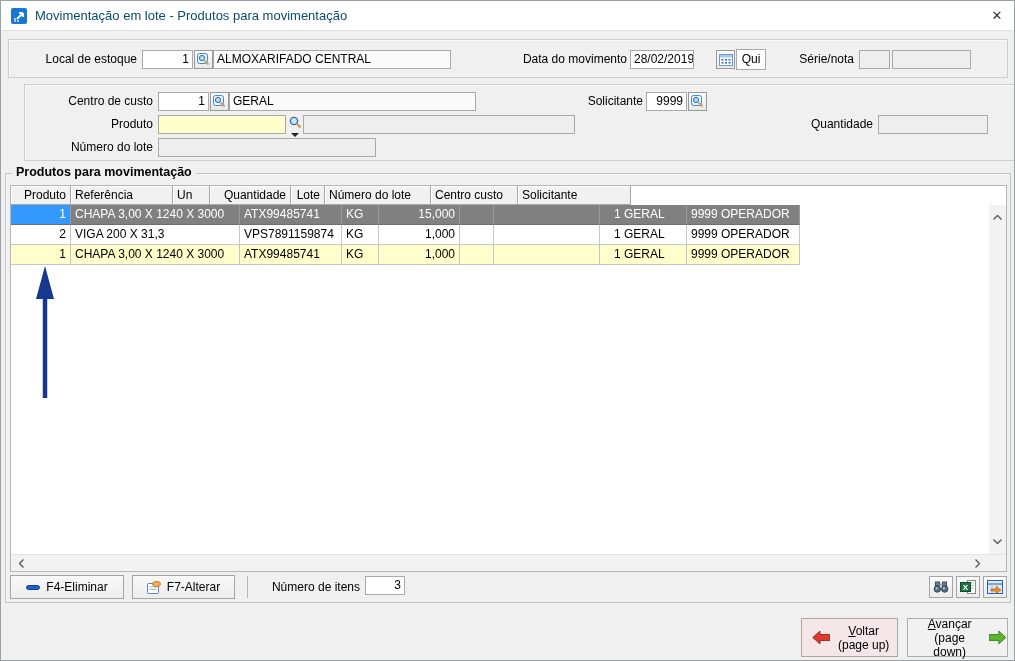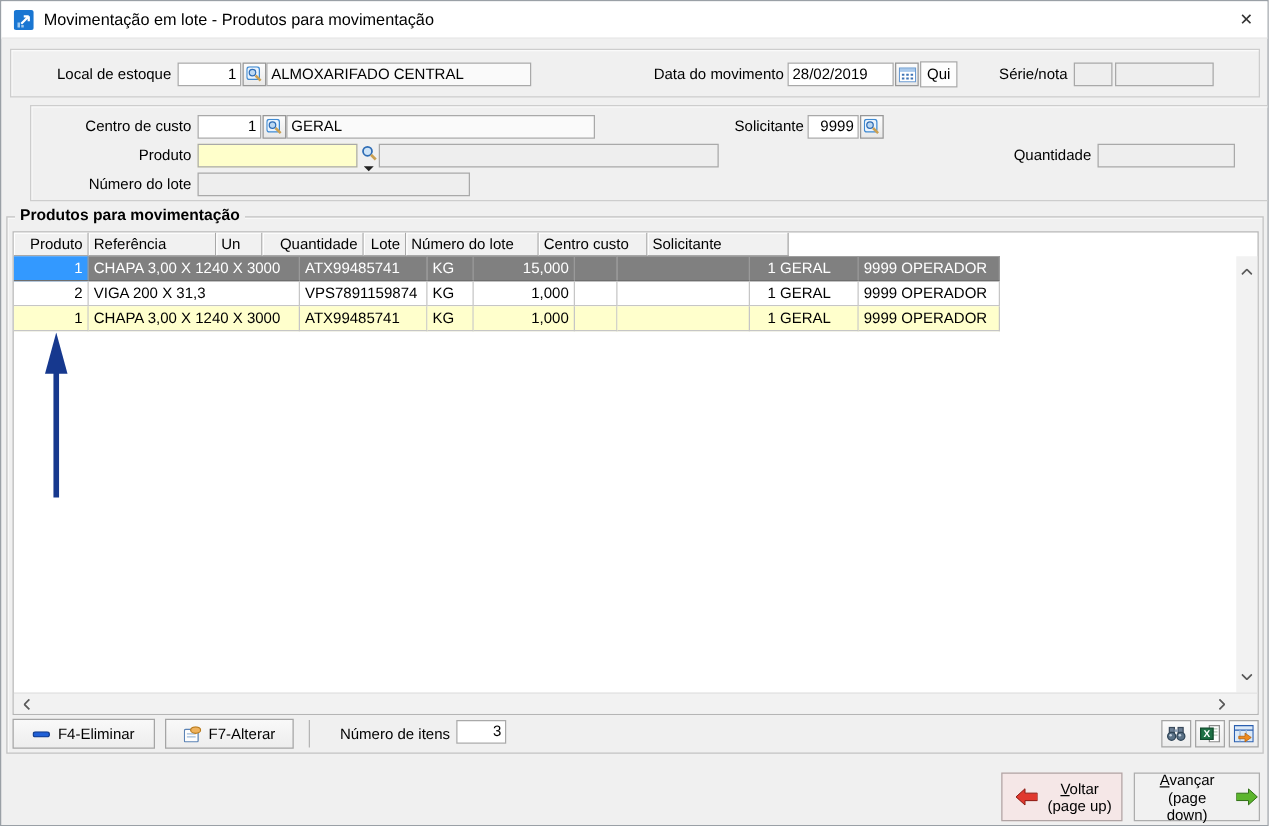--- a/index.html
+++ b/index.html
@@ -6,21 +6,21 @@
   html,body { background:#d8d8d8; }
   body { font-family:"Liberation Sans", sans-serif; font-size:12px; color:#000; }
 
   .window{ position:relative; width:1015px; height:661px; background:#f0f0f0;
            border:1px solid #9aa0a6; overflow:hidden; }
 
   
   .titlebar{ position:absolute; left:0; top:0; width:100%; height:30px; background:#ffffff;
              border-bottom:1px solid #e3e3e3; }
   .app-icon{ position:absolute; left:10px; top:7px; width:16px; height:16px; }
-  .title-text{ position:absolute; left:34px; top:0; height:30px; line-height:30px; font-size:13px; color:#000000; }
+  .title-text{ position:absolute; left:34px; top:0; height:30px; line-height:30px; font-size:13px; color:#0c4a6e; }
   .close-btn{ position:absolute; right:0; top:0; width:34px; height:30px; text-align:center;
               line-height:30px; font-size:13px; color:#333; cursor:pointer; }
 
   
   .panel{ position:absolute; border:1px solid #cdcdcd; box-shadow:inset 1px 1px 0 #fafafa; }
   .panel1{ left:7px; top:38px; width:1000px; height:39px;padding-left:17px; }
   .panel2{ left:7px; top:83px; width:1000px; height:77px;margin-left:16px; }
 
   .lbl{ position:absolute; height:19px; line-height:19px; text-align:right; white-space:nowrap; }
   .field{ position:absolute; height:19px; line-height:17px; border:1px solid #a9a9a9; background:#fff;
@@ -112,24 +112,24 @@
   <div class="panel panel1">
     <span class="lbl" style="left:0;width:128px;top:10px">Local de estoque</span>
     <span class="field num" style="left:133px;top:10px;width:51px">1</span>
     <span class="mini-btn" style="left:185px;top:10px">
       <svg width="13" height="13" viewBox="0 0 13 13">
           <rect x="0.5" y="0.5" width="10" height="10" rx="2" fill="#eaf3fc" stroke="#3f8ad2"></rect>
           <circle cx="5" cy="5" r="2.6" fill="#bcd8f2" stroke="#2f6db5"></circle>
           <line x1="7.4" y1="7.4" x2="11.5" y2="11.5" stroke="#caa053" stroke-width="2"></line>
         </svg>
     </span>
-    <span class="field ro" style="left:204px;top:10px;width:212px">ALMOXARIFADO CENTRAL</span>
+    <span class="field ro" style="left:204px;top:10px;width:238px">ALMOXARIFADO CENTRAL</span>
 
     <span class="lbl" style="left:493px;width:125px;top:10px">Data do movimento</span>
-    <span class="field" style="left:621px;top:10px;width:85px">28/02/2019</span>
+    <span class="field" style="left:621px;top:10px;width:64px">28/02/2019</span>
     <span class="mini-btn" style="left:707px;top:10px">
       <svg width="14" height="13" viewBox="0 0 14 13">
           <rect x="0.5" y="1.5" width="13" height="11" fill="#fff" stroke="#6b9bd2"></rect>
           <rect x="1" y="2" width="12" height="2.5" fill="#a9c9ec"></rect>
           <g fill="#3f74b5">
             <rect x="2.5" y="6" width="2" height="1.6"></rect>
             <rect x="6" y="6" width="2" height="1.6"></rect>
             <rect x="9.5" y="6" width="2" height="1.6"></rect>
             <rect x="2.5" y="9" width="2" height="1.6"></rect>
             <rect x="6" y="9" width="2" height="1.6"></rect>

